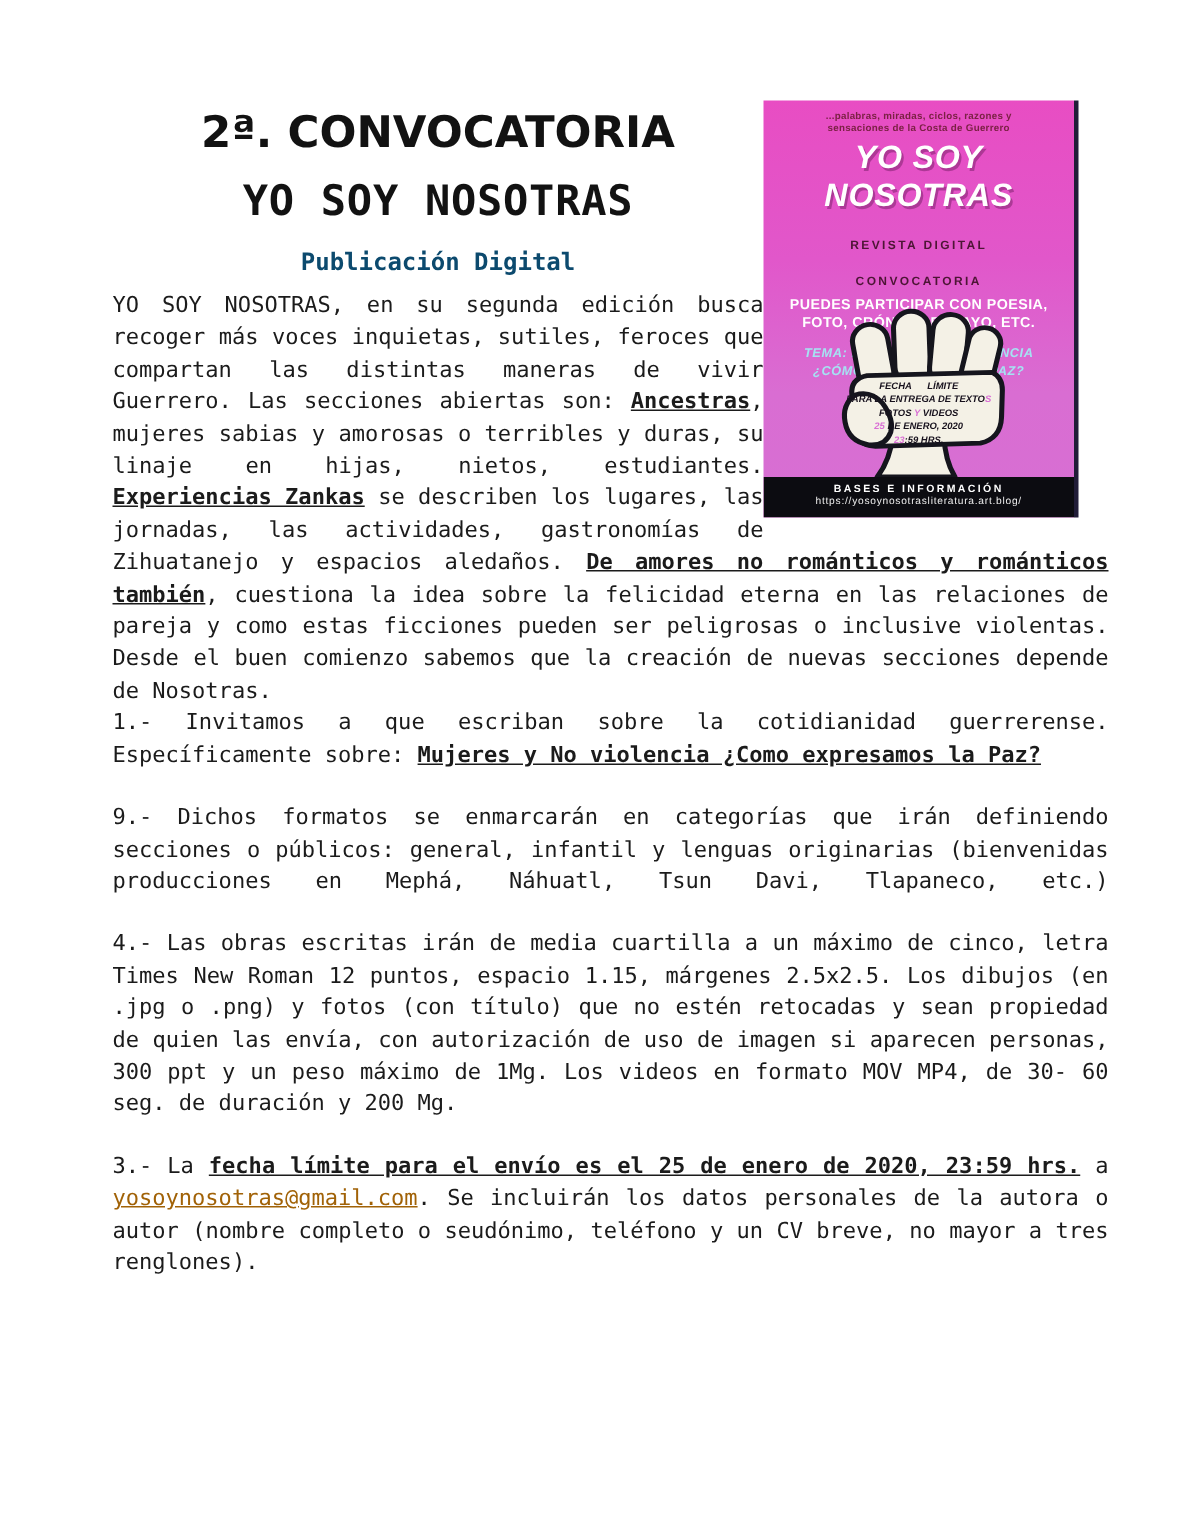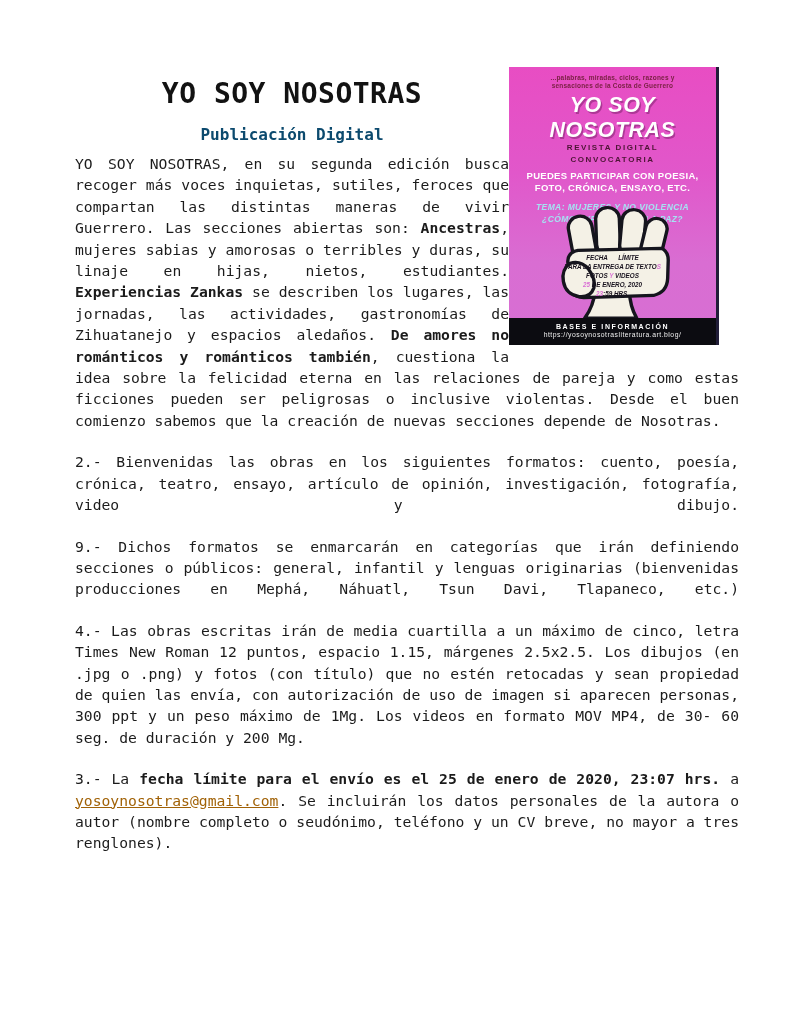--- a/index.html
+++ b/index.html
@@ -18,22 +18,22 @@
     background:linear-gradient(180deg,#e84dc3 0%,#e157ca 38%,#d96dd2 70%,#d76fd3 100%);
     border-right:3px solid #211d38;
     font-family:"Liberation Sans","DejaVu Sans",sans-serif;
   }
   .poster-tagline{margin-top:7px;padding:0 20px;font-size:6.5px;line-height:8px;
     font-weight:bold;color:#7b2144;text-align:center;letter-spacing:0.2px;}
   .poster-title{margin-top:3px;text-align:center;font-weight:bold;font-style:italic;
     font-size:21.5px;line-height:25px;color:#ffffff;letter-spacing:0.5px;
     text-shadow:1.5px 2px 0 rgba(70,10,60,0.35);}
   .poster-sub{text-align:center;font-weight:bold;font-size:8px;line-height:10px;
-    letter-spacing:1.6px;color:#4d1535;margin-top:0;}
-  .poster-sub.second{margin-top:2px;}
+    letter-spacing:1.6px;color:#4d1535;margin-top:16px;}
+  .poster-sub.second{margin-top:14px;}
   .poster-participate{margin-top:5px;padding:0 17px;text-align:center;font-weight:bold;
     font-size:9.5px;line-height:12px;color:#ffffff;letter-spacing:0.3px;}
   .poster-theme{margin-top:8px;text-align:center;font-weight:bold;font-style:italic;
     font-size:8.5px;line-height:11.5px;color:#a5e2f2;letter-spacing:0.4px;}
   .fist{position:absolute;left:50%;top:133px;transform:translateX(-50%);
     width:124px;height:118px;}
   .fist svg{width:100%;height:100%;display:block;}
   .fist-text{position:absolute;left:0;right:0;top:186px;text-align:center;
     font-weight:bold;font-style:italic;font-size:6.3px;line-height:9px;
     color:#17111d;}
@@ -49,21 +49,21 @@
     font-weight:bold;font-size:29px;line-height:38px;text-align:center;color:#121212;}
   .doc-subtitle{margin:8px 0 0;font-weight:bold;font-size:28px;line-height:38px;
     text-align:center;color:#121212;letter-spacing:0.5px;}
   .doc-subheading{margin:10px 0 0;font-weight:bold;font-size:16px;line-height:24px;
     text-align:center;color:#0c4a6e;}
   .para{margin:6px 0 0;font-size:14.7px;line-height:21.4px;text-align:justify;}
   .bases{margin:0;font-size:14.7px;line-height:21.4px;text-align:center;font-weight:bold;}
   .item{margin:20px 0 0;font-size:14.7px;line-height:21.4px;text-align:justify;}
   .item.first{margin-top:0;}
   .jlast{text-align-last:justify;}
-  b,.b{font-weight:bold;}
+  b,.b{font-weight:bold;text-decoration:underline;}
   .email{text-decoration:underline;color:#a16207;cursor:pointer;}
 </style>
 </head>
 <body>
 
 <div class="page">
   <div class="content">
 
     <div class="poster">
       <div class="poster-tagline">...palabras, miradas, ciclos, razones y sensaciones de la Costa de Guerrero</div>
@@ -94,25 +94,26 @@
         <div class="line"><span>FOTOS </span><span class="pink">Y</span><span> VIDEOS</span></div>
         <div class="line"><span class="pink">25</span><span> DE ENERO, 2020</span></div>
         <div class="line"><span class="pink">23</span><span>:59 HRS.</span></div>
       </div>
       <div class="poster-band">
         <div class="band-title">BASES E INFORMACIÓN</div>
         <div class="band-url">https://yosoynosotrasliteratura.art.blog/</div>
       </div>
     </div>
 
+    <h1 class="doc-title">2ª. CONVOCATORIA</h1>
     <h2 class="doc-subtitle">YO SOY NOSOTRAS</h2>
     <h3 class="doc-subheading">Publicación Digital</h3>
 
     <p class="para"><span>YO SOY NOSOTRAS, en su segunda edición busca recoger más voces inquietas, sutiles, feroces que compartan las distintas maneras de vivir Guerrero. Las secciones abiertas son: </span><span class="b">Ancestras</span><span>, mujeres sabias y amorosas o terribles y duras, su linaje en hijas, nietos, estudiantes. </span><span class="b">Experiencias Zankas</span><span> se describen los lugares, las jornadas, las actividades, gastronomías de Zihuatanejo y espacios aledaños. </span><span class="b">De amores no románticos y románticos también</span><span>, cuestiona la idea sobre la felicidad eterna en las relaciones de pareja y como estas ficciones pueden ser peligrosas o inclusive violentas. Desde el buen comienzo sabemos que la creación de nuevas secciones depende de Nosotras.</span></p>
 
 
-    <p class="item jlast"><span>2.- Bienvenidas las obras en los siguientes formatos: cuento, poesía, crónica, teatro, ensayo, artículo de opinión, investigación, fotografía, video y dibujo.</span></p>
+    <p class="item first"><span>1.- Invitamos a que escriban sobre la cotidianidad guerrerense. Específicamente sobre: </span><span class="b">Mujeres y No violencia ¿Como expresamos la Paz?</span></p>
     <p class="item jlast"><span>9.- Dichos formatos se enmarcarán en categorías que irán definiendo secciones o públicos: general, infantil y lenguas originarias (bienvenidas producciones en Mephá, Náhuatl, Tsun Davi, Tlapaneco, etc.)</span></p>
     <p class="item"><span>4.- Las obras escritas irán de media cuartilla a un máximo de cinco, letra Times New Roman 12 puntos, espacio 1.15, márgenes 2.5x2.5. Los dibujos (en .jpg o .png) y fotos (con título) que no estén retocadas y sean propiedad de quien las envía, con autorización de uso de imagen si aparecen personas, 300 ppt y un peso máximo de 1Mg. Los videos en formato MOV MP4, de 30- 60 seg. de duración y 200 Mg.</span></p>
-    <p class="item"><span><span>3.- La </span><span class="b">fecha límite para el envío es el 25 de enero de 2020, 23:07 hrs.</span><span> a </span></span><span class="email">yosoynosotras@gmail.com</span><span><span>. Se incluirán los datos personales de la autora o autor (nombre completo o seudónimo, teléfono y un CV breve, no mayor a tres renglones).</span></span></p>
+    <p class="item"><span><span>3.- La </span><span class="b">fecha límite para el envío es el 25 de enero de 2020, 23:59 hrs.</span><span> a </span></span><span class="email">yosoynosotras@gmail.com</span><span><span>. Se incluirán los datos personales de la autora o autor (nombre completo o seudónimo, teléfono y un CV breve, no mayor a tres renglones).</span></span></p>
 
   </div>
 </div>
 
 </body></html>

